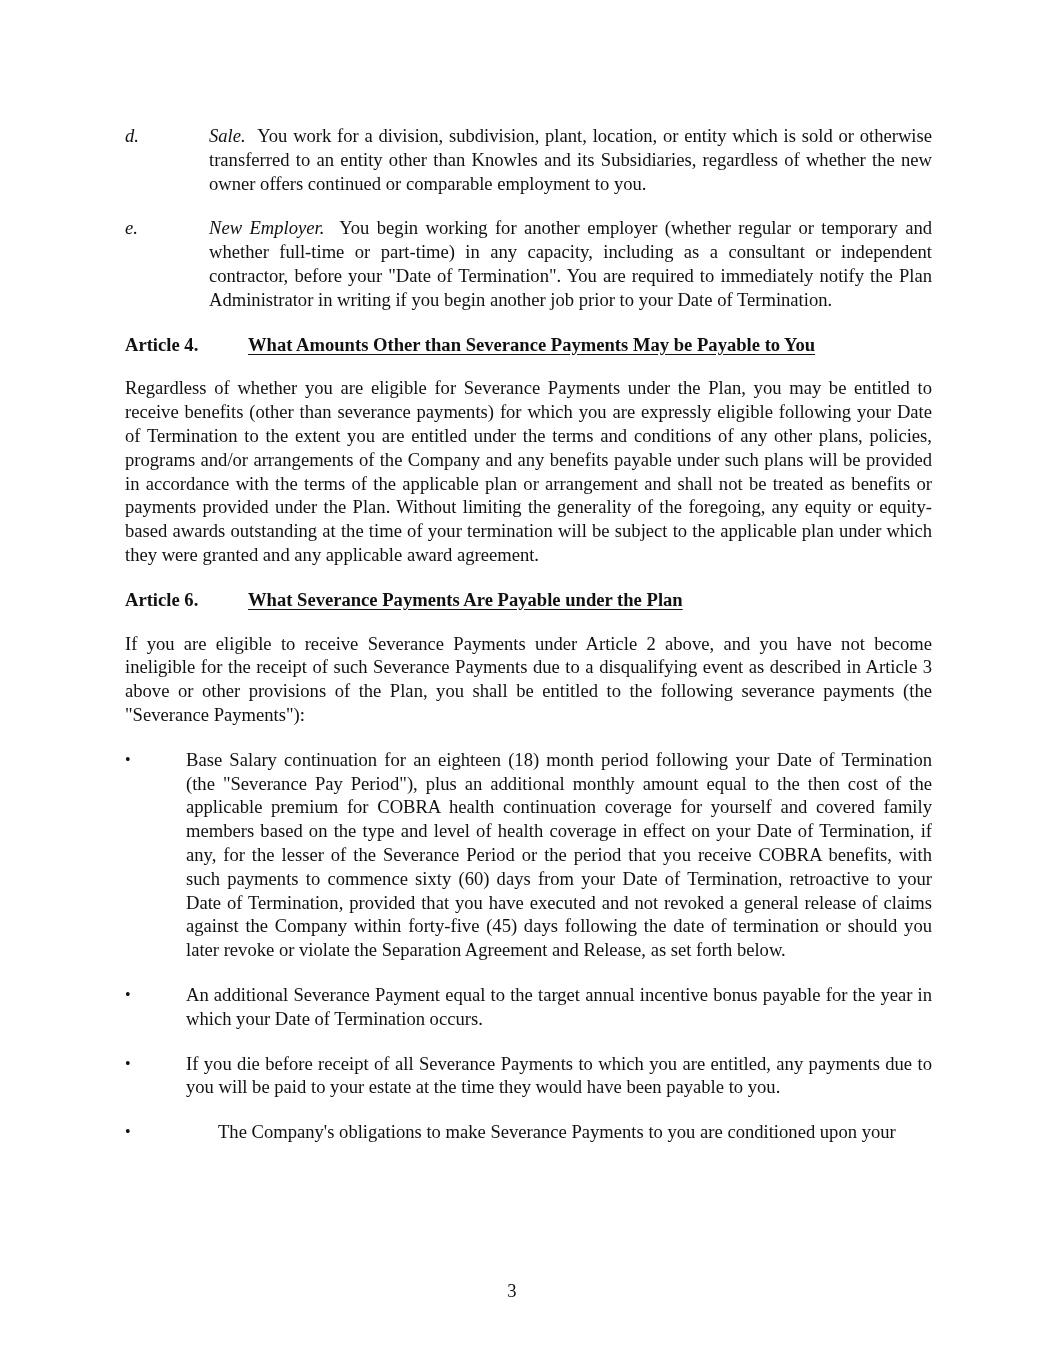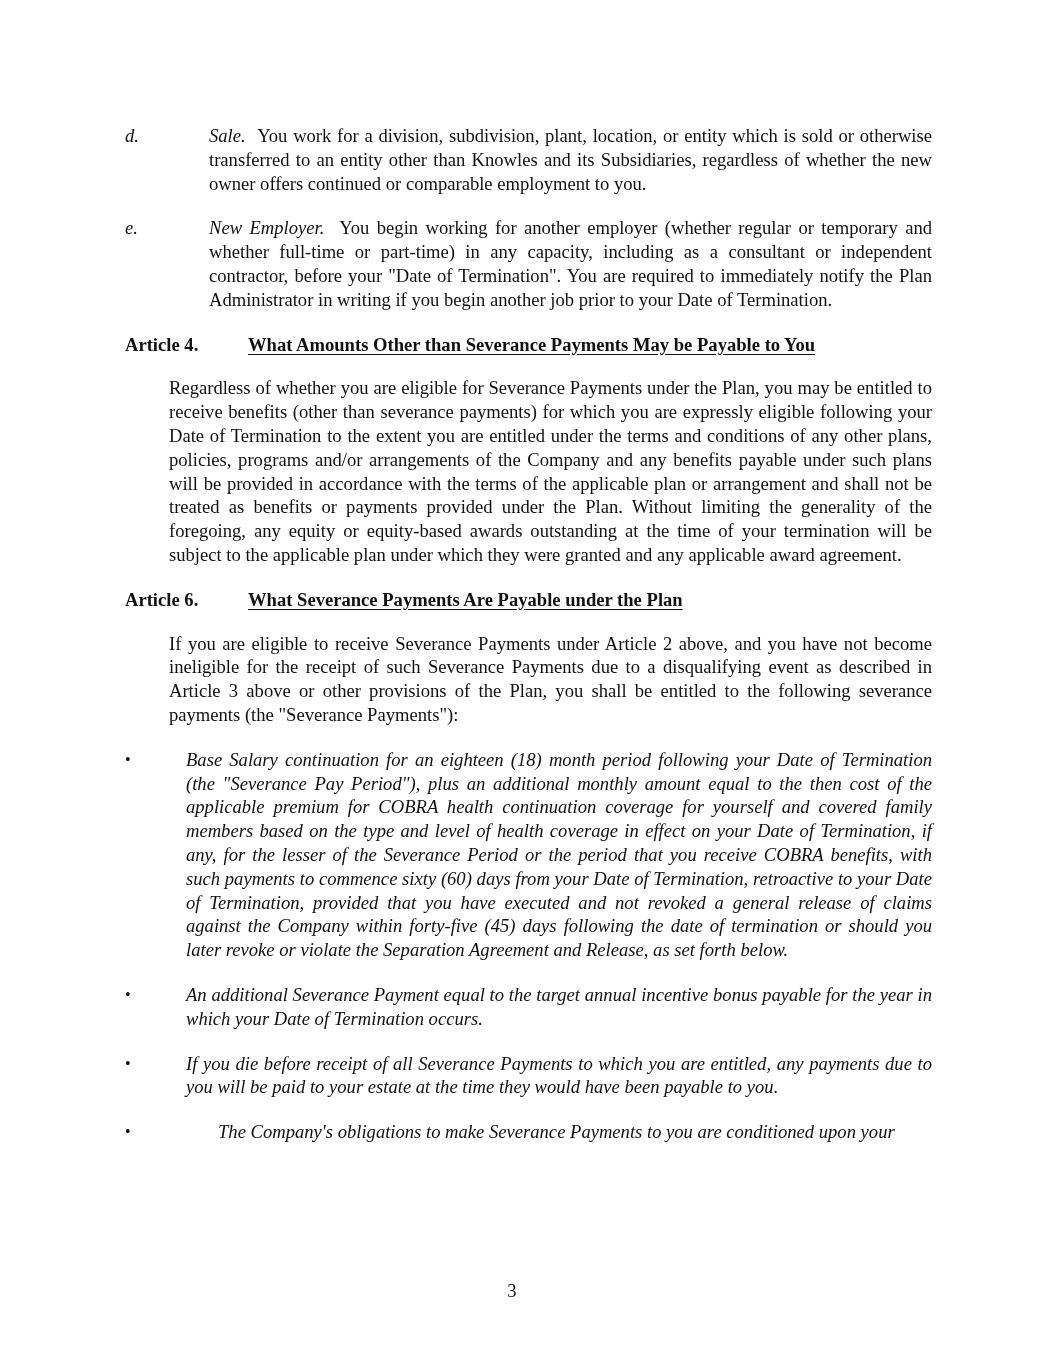--- a/index.html
+++ b/index.html
@@ -9,24 +9,24 @@
     font-family: "Liberation Serif", serif; font-size: 18.6px; line-height: 23.8px;
     color: #111111;
   }
   .item { display: flex; margin-bottom: 21px; }
   .item .marker { width: 61px; flex: 0 0 61px; font-style: italic; }
   .item .body { flex: 1; text-align: justify; margin-left: 23px; }
   .item .lead { font-style: italic; }
   .heading { display: flex; font-weight: bold; margin-bottom: 20px; margin-top: 9px; }
   .heading .num { width: 123px; flex: 0 0 123px; }
   .heading .title { text-decoration: underline; text-underline-offset: 3px; font-family: Liberation Serif, serif; }
-  .para { text-align: justify; margin-bottom: 21px; margin-left: 44px; }
+  .para { text-align: justify; margin-bottom: 21px; }
   .bullet { display: flex; margin-bottom: 21px; }
   .bullet .dot { width: 61px; flex: 0 0 61px; font-size: 16px; }
-  .bullet .body { flex: 1; text-align: justify; font-style: italic; }
+  .bullet .body { flex: 1; text-align: justify; }
   .page-number {
     position: absolute; left: 0; width: 1024px; top: 1280px; text-align: center;
     font-family: "Liberation Serif", serif; font-size: 18.6px; color: #111111;
   }
 </style>
 </head>
 <body>
 
 <div class="page">
 

